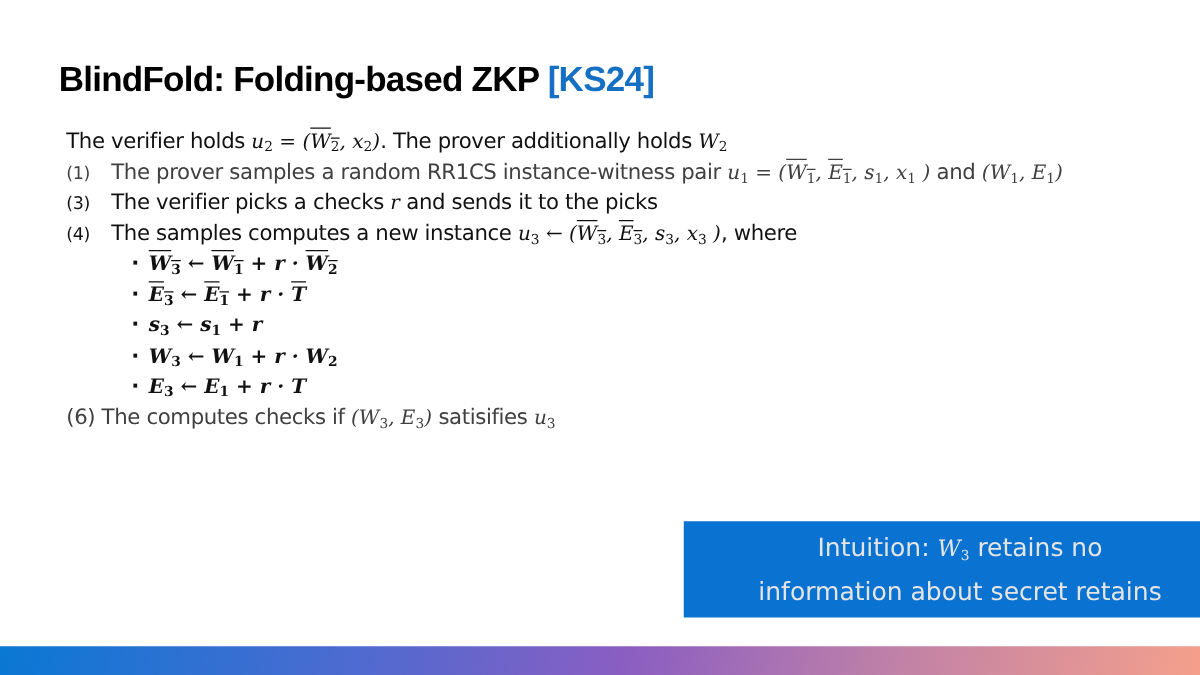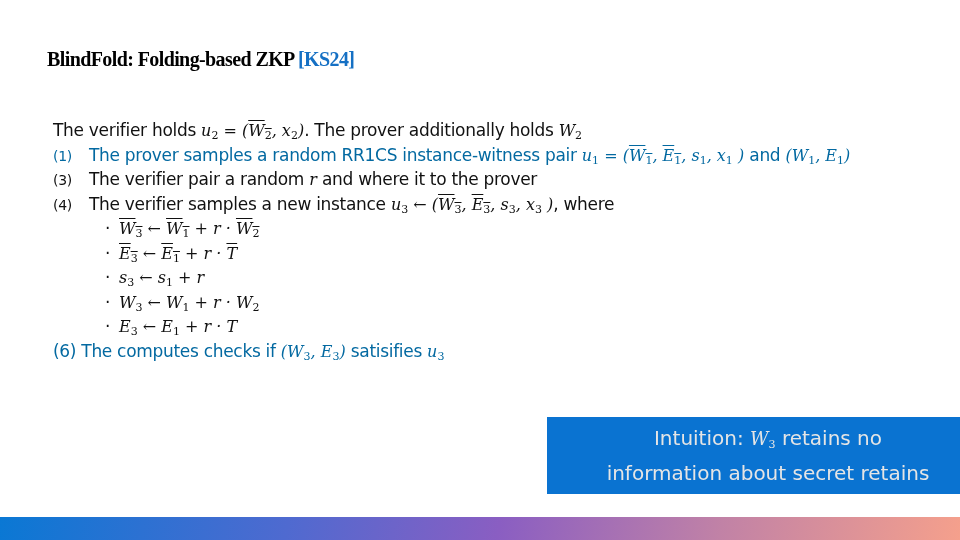--- a/index.html
+++ b/index.html
@@ -4,37 +4,37 @@
 <style>
   html, body { margin: 0; padding: 0; }
   body {
     width: 960px; height: 540px; position: relative; overflow: hidden;
     background: #ffffff;
     font-family: "DejaVu Sans", sans-serif;
     color: #111111;
   }
   .title {
     position: absolute; left: 47px; top: 48px;
-    font-family: Liberation Serif, serif;
-    font-size: 20px; font-weight: bold; letter-spacing: -0.6px;
+    font-family: Liberation Sans, sans-serif;
+    font-size: 28px; font-weight: bold; letter-spacing: -0.6px;
     color: #000;
     white-space: nowrap;
     text-align: center;
   }
   .title .ref { color: #1570c4; font-weight: bold; }
   .content {
-    position: absolute; left: 53px; top: 118px; width: 880px;
+    position: absolute; left: 53px; top: 101px; width: 880px;
     font-size: 17px; line-height: 24.5px;
     letter-spacing: -0.3px;
   }
   .line { white-space: nowrap; height: 24.5px; }
   .num { display: inline-block; width: 36px; font-size: 14px; }
-  .sub { padding-left: 52px; }
+  .sub { padding-left: 52px; font-weight: bold; }
   .dot { display: inline-block; width: 14px; }
-  .purple { color: #0369a1; }
+  .purple { color: #404040; }
   .m { font-family: "DejaVu Serif", serif; font-style: italic; font-size: 16px; letter-spacing: 0; }
   .ov { text-decoration: overline; }
   .s { font-size: 11px; vertical-align: -3px; font-style: normal; }
   .callout {
     position: absolute; left: 547px; top: 417px; width: 442px; height: 77px;
     background: #0a73d1;
     color: #e5e5e5; text-align: center;
     font-size: 20px; line-height: 28px;
     display: flex; flex-direction: column; justify-content: center;
   }
@@ -57,25 +57,25 @@
   <div class="line">
     <span>The verifier holds </span><span class="m">u<span class="s">2</span> = (<span class="ov">W<span class="s">2</span></span>, x<span class="s">2</span>)</span><span>. The prover additionally holds </span><span class="m">W<span class="s">2</span></span>
   </div>
 
   <div class="line purple">
     <span class="num">(1)</span><span>The prover samples a random RR1CS instance-witness pair </span><span class="m">u<span class="s">1</span> = (<span class="ov">W<span class="s">1</span></span>, <span class="ov">E<span class="s">1</span></span>, s<span class="s">1</span>, x<span class="s">1</span> )</span><span> and </span><span class="m">(W<span class="s">1</span>, E<span class="s">1</span>)</span>
   </div>
 
 
   <div class="line">
-    <span class="num">(3)</span><span>The verifier pair a random </span><span class="m">r</span><span> and where it to the prover</span>
+    <span class="num">(3)</span><span>The verifier picks a checks </span><span class="m">r</span><span> and sends it to the picks</span>
   </div>
 
   <div class="line">
-    <span class="num">(4)</span><span>The verifier samples a new instance </span><span class="m">u<span class="s">3</span> ← (<span class="ov">W<span class="s">3</span></span>, <span class="ov">E<span class="s">3</span></span>, s<span class="s">3</span>, x<span class="s">3</span> )</span><span>, where</span>
+    <span class="num">(4)</span><span>The samples computes a new instance </span><span class="m">u<span class="s">3</span> ← (<span class="ov">W<span class="s">3</span></span>, <span class="ov">E<span class="s">3</span></span>, s<span class="s">3</span>, x<span class="s">3</span> )</span><span>, where</span>
   </div>
   <div class="line sub">
     <span class="dot">·</span><span class="m"><span class="ov">W<span class="s">3</span></span> ← <span class="ov">W<span class="s">1</span></span> + r · <span class="ov">W<span class="s">2</span></span></span>
   </div>
   <div class="line sub">
     <span class="dot">·</span><span class="m"><span class="ov">E<span class="s">3</span></span> ← <span class="ov">E<span class="s">1</span></span> + r · <span class="ov">T</span></span>
   </div>
   <div class="line sub">
     <span class="dot">·</span><span class="m">s<span class="s">3</span> ← s<span class="s">1</span> + r</span>
   </div>

